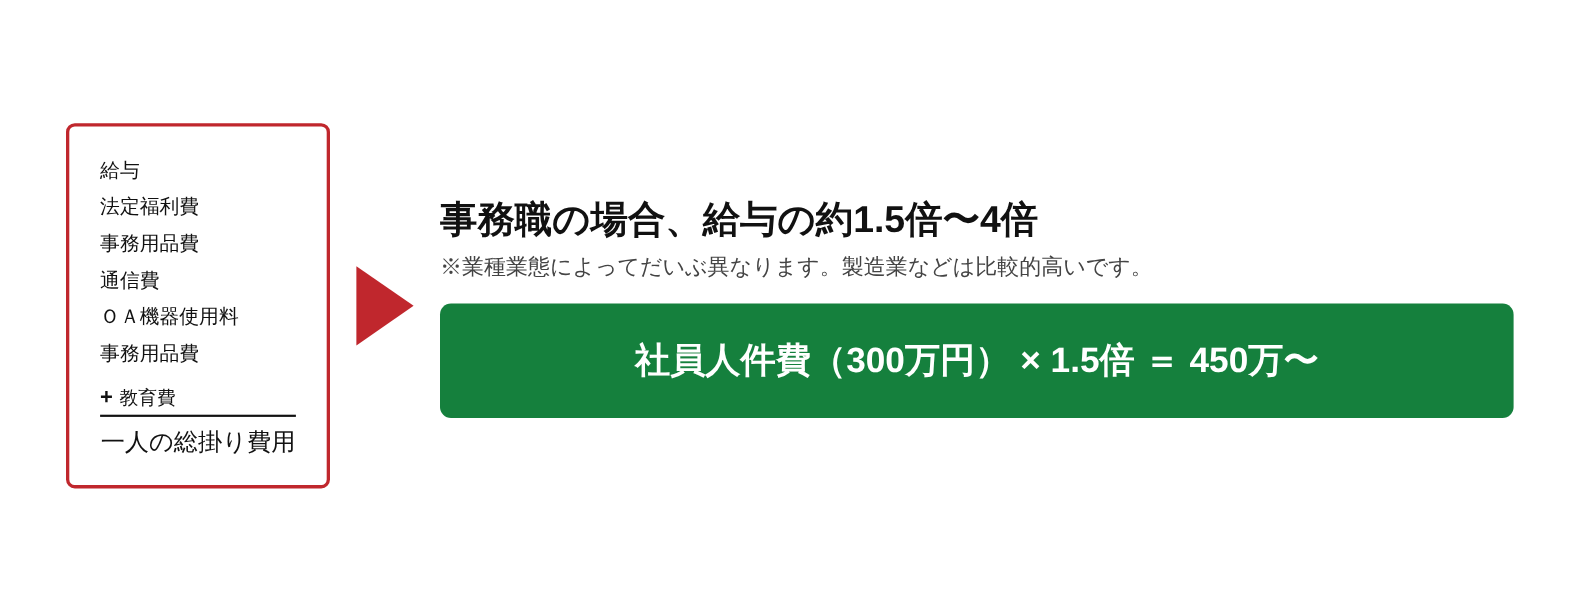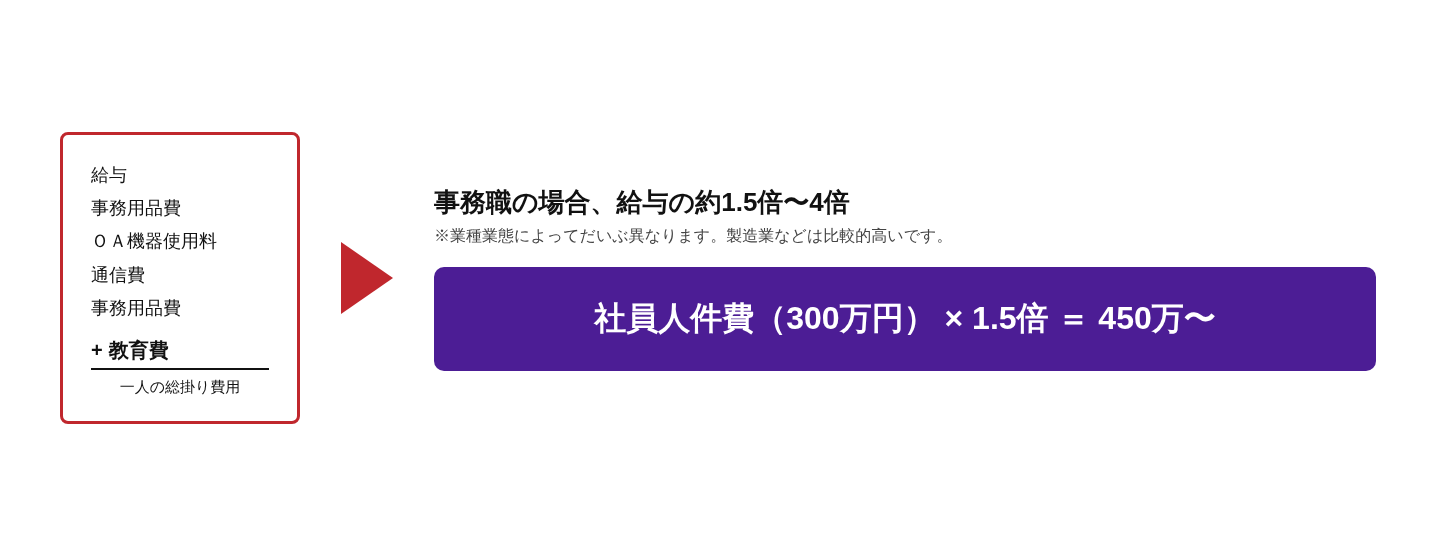--- a/index.html
+++ b/index.html
@@ -15,21 +15,21 @@
       align-items: center;
       justify-content: center;
       width: 1436px;
       height: 556px;
       overflow: hidden;
     }
 
     .main-container {
       display: flex;
       align-items: center;
-      gap: 17px;
+      gap: 0px;
       padding: 20px 60px;
       width: 100%;
     }
 
     .list-box {
       border: 3px solid #c0272d;
       border-radius: 8px;
       padding: 24px 28px;
       min-width: 220px;
       width: 240px;
@@ -55,33 +55,33 @@
       margin-bottom: 4px;
     }
 
     .plus-sign {
       font-size: 20px;
       font-weight: bold;
       color: #111111;
     }
 
     .last-item-text {
-      font-size: 20px;
-      font-weight: 700;
+      font-size: 17px;
+      font-weight: 400;
       color: #111111;
     }
 
     .divider-line {
       border: none;
       border-top: 2px solid #111111;
       margin: 4px 0 8px 0;
     }
 
     .total-label {
-      font-size: 15px;
+      font-size: 22px;
       font-weight: 500;
       color: #111111;
       text-align: center;
     }
 
     .arrow-container {
       display: flex;
       align-items: center;
       justify-content: center;
       padding: 0 24px;
@@ -104,32 +104,32 @@
       flex: 1;
     }
 
     .info-text-block {
       display: flex;
       flex-direction: column;
       gap: 6px;
     }
 
     .main-info-text {
-      font-size: 26px;
+      font-size: 34px;
       font-weight: bold;
       color: #111111;
     }
 
     .sub-info-text {
-      font-size: 16px;
+      font-size: 20px;
       color: #444444;
     }
 
     .formula-box {
-      background-color: #4c1d95;
+      background-color: #15803d;
       border-radius: 10px;
       padding: 30px 40px;
       display: flex;
       align-items: center;
       justify-content: center;
     }
 
     .formula-text {
       font-size: 32px;
       font-weight: bold;
@@ -138,23 +138,24 @@
     }
   </style>
 </head>
 <body>
 
 <div class="main-container">
 
   <div class="list-box">
     <ul class="list-items">
       <li>給与</li>
+      <li>法定福利費</li>
       <li>事務用品費</li>
+      <li>通信費</li>
       <li>ＯＡ機器使用料</li>
-      <li>通信費</li>
       <li>事務用品費</li>
     </ul>
     <div class="divider-row">
       <span class="plus-sign">+</span>
       <span class="last-item-text">教育費</span>
     </div>
     <hr class="divider-line">
     <div class="total-label">一人の総掛り費用</div>
   </div>
 

